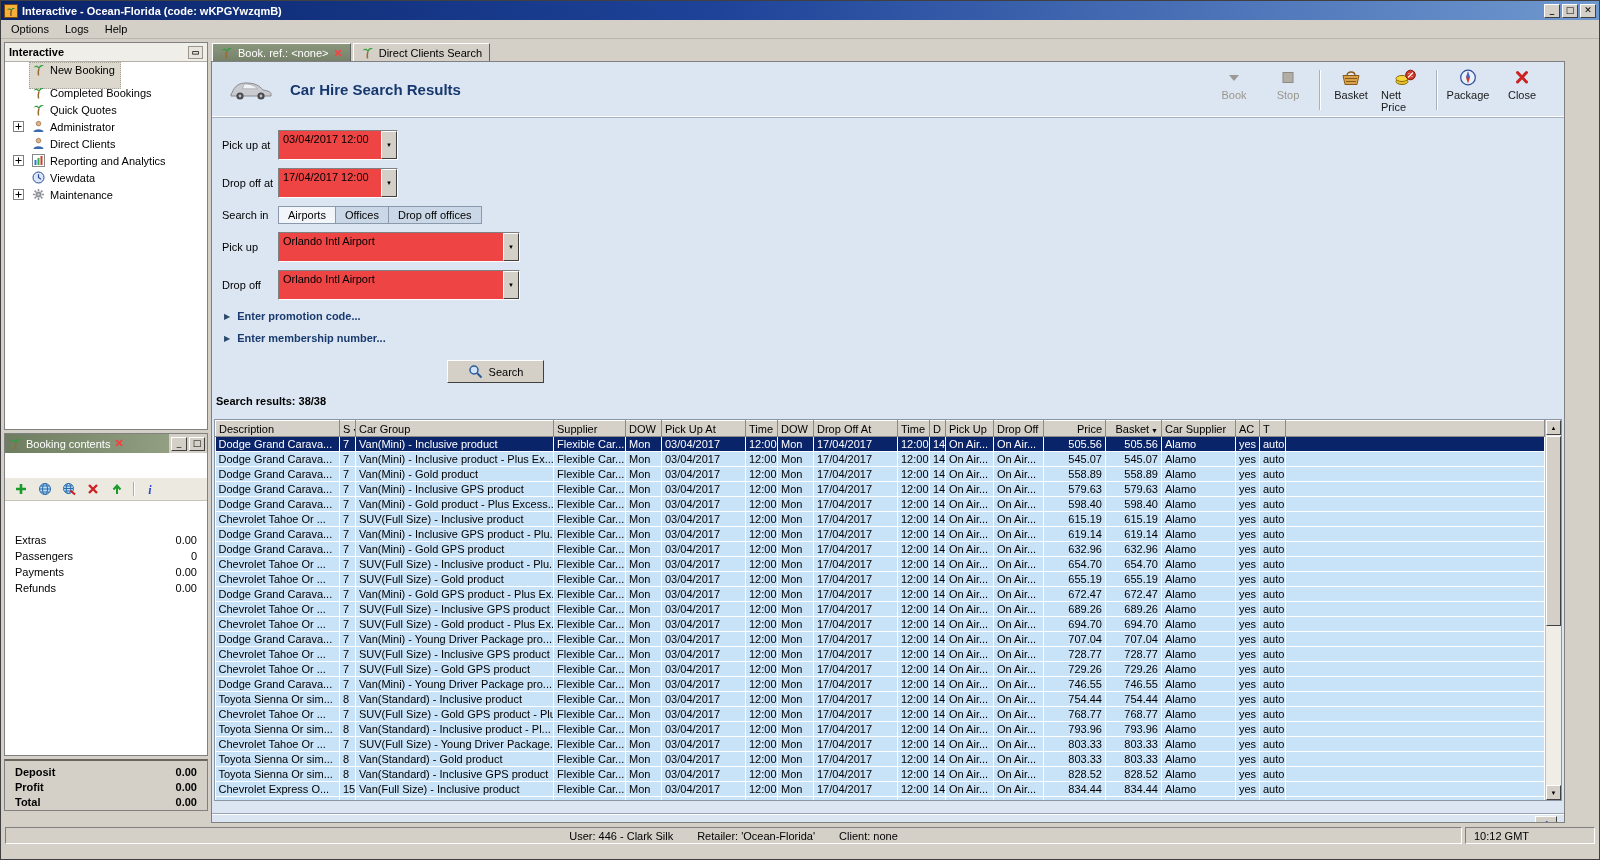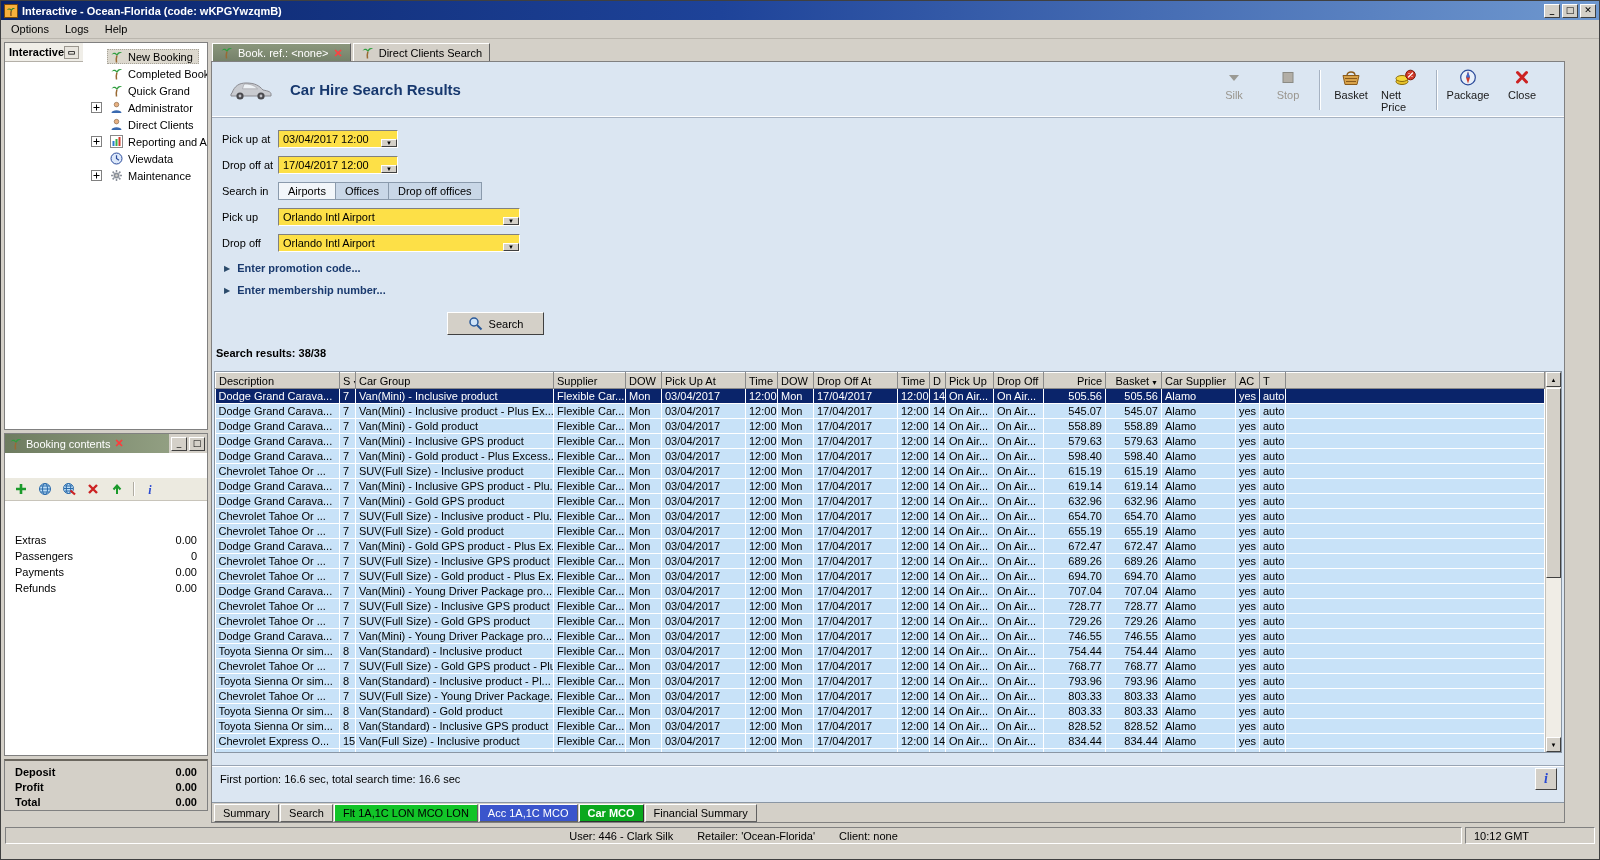--- a/index.html
+++ b/index.html
@@ -19,29 +19,29 @@
   .win-buttons{margin-left:auto;display:flex;gap:2px;}
   .winbtn{width:16px;height:14px;background:#d4d0c8;color:#000;border:1px solid;
     border-color:#fff #404040 #404040 #fff;font-size:9px;line-height:9px;padding:0;
     font-family:"DejaVu Sans",sans-serif;display:flex;align-items:center;justify-content:center;}
   .menubar{position:absolute;top:19px;left:0;right:0;height:19px;background:#d4d0c8;
     display:flex;align-items:center;padding-left:2px;border-bottom:1px solid #bab6ae;}
   .menu-item{padding:2px 8px;}
 
   
   .left-col{position:absolute;left:3px;top:41px;width:204px;bottom:48px;display:flex;flex-direction:column;}
-  .interactive-panel{height:388px;display:flex;flex-direction:row;border:1px solid #808080;background:#fff;margin-bottom:3px;}
+  .interactive-panel{height:388px;display:flex;flex-direction:column;border:1px solid #808080;background:#fff;margin-bottom:3px;}
   .ip-header{height:19px;background:#f0eee8;border-bottom:1px solid #b4b0a8;display:flex;align-items:center;padding:0 4px;font-weight:bold;}
   .ip-min{margin-left:auto;width:15px;height:13px;background:#e8e5de;border:1px solid #9a968e;display:flex;align-items:center;justify-content:center;font-size:8px;}
   .tree{flex:1;background:#fff;padding-top:5px;overflow:hidden;}
   .tree-row{height:17px;display:flex;align-items:center;padding-left:8px;white-space:nowrap;}
   .tree-plus{width:11px;height:11px;margin-right:5px;flex:0 0 auto;}
   .tree-spacer{width:16px;flex:0 0 auto;}
   .hl{display:inline-flex;align-items:center;padding:1px 6px 1px 2px;}
-  .tree-row.selected .hl{background:#dcd8ce;border:1px dotted #a8a49a;padding:0 5px 0 1px;}
+  .tree-row.selected .hl{background:#dcd8ce;border:1px dotted #a8a49a;padding:0 5px 12px 1px;}
   .tree-icon{width:14px;margin-right:5px;display:flex;justify-content:center;}
 
   .booking-panel{flex:1;display:flex;flex-direction:column;border:1px solid #808080;background:#fff;overflow:hidden;gap:25px;}
   .bk-header{height:19px;display:flex;align-items:center;background:linear-gradient(90deg,#6e7c60,#9aa78a);color:#fff;padding-left:4px;gap:4px;}
   .bk-close{color:#ff3a3a;font-weight:bold;font-size:11px;line-height:11px;}
   .bk-winbtns{margin-left:auto;display:flex;gap:2px;background:#d4d0c8;height:100%;align-items:center;padding:0 2px;}
   .bk-toolbar{height:23px;display:flex;align-items:center;gap:8px;padding-left:8px;background:#ecead2;background:#eceae0;border-bottom:1px solid #c8c4ba;}
   .bk-tool{display:flex;align-items:center;justify-content:center;width:16px;height:16px;}
   .bk-sep{width:1px;height:14px;background:#b0aca2;box-shadow:1px 0 0 #fff;}
   .bk-list{flex:1;background:#fff;padding-top:6px;}
@@ -65,21 +65,21 @@
     border-bottom:1px solid #a6b2c2;box-shadow:0 -1px 0 #fff inset;}
   .page-title{font-size:15px;font-weight:bold;color:#17386e;margin-left:16px;}
   .ph-toolbar{margin-left:auto;display:flex;align-items:stretch;gap:2px;}
   .tb-btn{width:52px;display:flex;flex-direction:column;align-items:center;justify-content:flex-start;gap:3px;padding:4px 2px 2px;color:#1a1a1a;}
   .tb-btn.disabled{color:#9a968e;}
   .tb-sep{width:1px;background:#a6b2c2;box-shadow:1px 0 0 #fff;margin:5px 3px;}
 
   .form{padding:12px 0 0 10px;flex:0 0 auto;}
   .f-row{display:flex;align-items:center;margin-bottom:8px;}
   .f-label{width:56px;flex:0 0 auto;}
-  .combo{display:flex;height:18px;border:1px solid;border-color:#808080 #fff #fff #808080;background:#fde047;align-items:flex-end;}
+  .combo{display:flex;height:30px;border:1px solid;border-color:#808080 #fff #fff #808080;background:#ef4444;}
   .combo-val{padding:2px 4px;flex:1;white-space:nowrap;overflow:hidden;}
   .combo-btn{width:16px;background:#d4d0c8;border:1px solid;border-color:#fff #404040 #404040 #fff;
     display:flex;align-items:center;justify-content:center;font-size:6px;}
   .w-date{width:120px;}
   .w-loc{width:242px;}
   .sin-tabs{display:flex;align-items:center;}
   .sin-tab{padding:2px 9px;border:1px solid #8a9aac;border-left:none;background:#c9d7e7;}
   .sin-tab:first-child{border-left:1px solid #8a9aac;}
   .sin-tab.active{background:#f2f6fa;}
   .expander{display:flex;align-items:center;gap:7px;margin:10px 0 0 2px;}
@@ -183,21 +183,21 @@
         </div>
         <div class="tree-row">
           <span class="tree-spacer"></span>
           <span class="hl">
             <span class="tree-icon">
               <svg width="13" height="13" viewBox="0 0 13 13">
                 <path d="M6.5 12.5 C6.1 9.5 6.2 7.5 6.9 5.4" stroke="#9a6a33" stroke-width="1.5" fill="none"></path>
                 <path d="M7 5.6 C5.4 3.6 3 3.4 1.4 4.8 C3.2 2 5.9 2.3 7 4.3 C7.5 2 10.3 1.3 12.2 2.8 C10.2 2.7 8.2 3.9 7.5 5.6 Z" fill="#2f9e3f"></path>
               </svg>
             </span>
-            <span>Quick Grand</span>
+            <span>Quick Quotes</span>
           </span>
         </div>
         <div class="tree-row">
           <span class="tree-plus">
             <svg width="11" height="11" viewBox="0 0 11 11">
               <rect x="0.5" y="0.5" width="10" height="10" fill="#fff" stroke="#808080"></rect>
               <path d="M2.5 5.5h6M5.5 2.5v6" stroke="#000"></path>
             </svg>
           </span>
           <span class="hl">
@@ -401,21 +401,21 @@
         </svg>
       </span>
     <span class="page-title">Car Hire Search Results</span>
     <div class="ph-toolbar" id="phToolbar">
         <span class="tb-btn disabled">
           <span>
             <svg width="18" height="17" viewBox="0 0 18 17">
               <path d="M4 6 L14 6 L9 12 Z" fill="#9a9a94"></path>
             </svg>
           </span>
-          <span>Silk</span>
+          <span>Book</span>
         </span>
         <span class="tb-btn disabled">
           <span>
             <svg width="18" height="17" viewBox="0 0 18 17">
               <rect x="4" y="3.5" width="10" height="10" fill="#b2aea6" stroke="#8a8a84"></rect>
             </svg>
           </span>
           <span>Stop</span>
         </span>
         <span class="tb-sep"></span>

